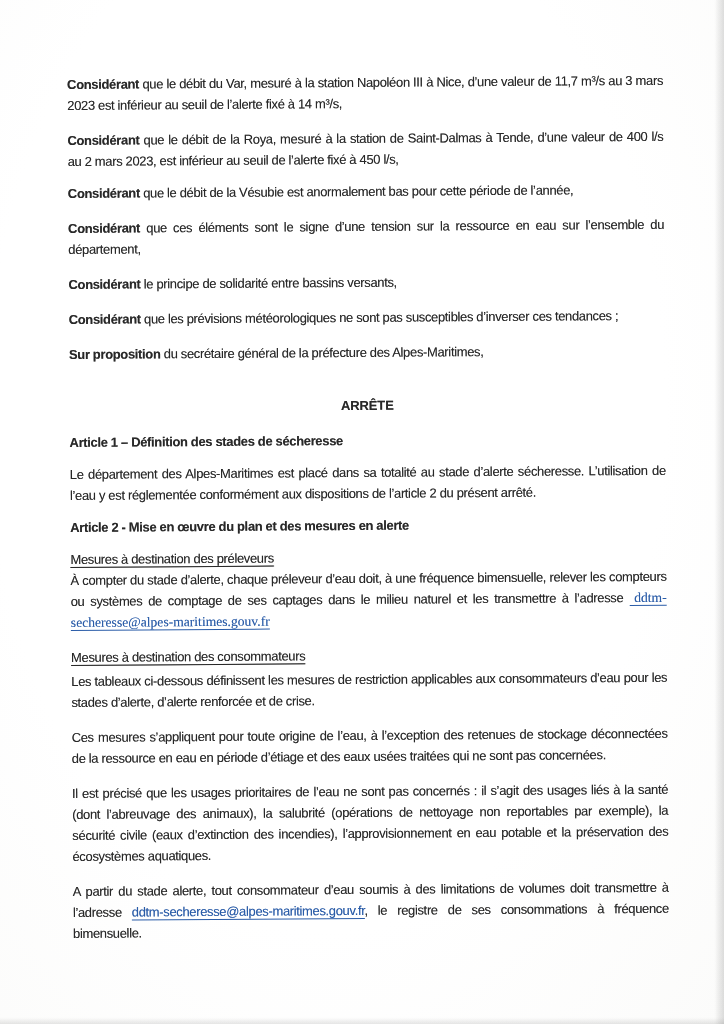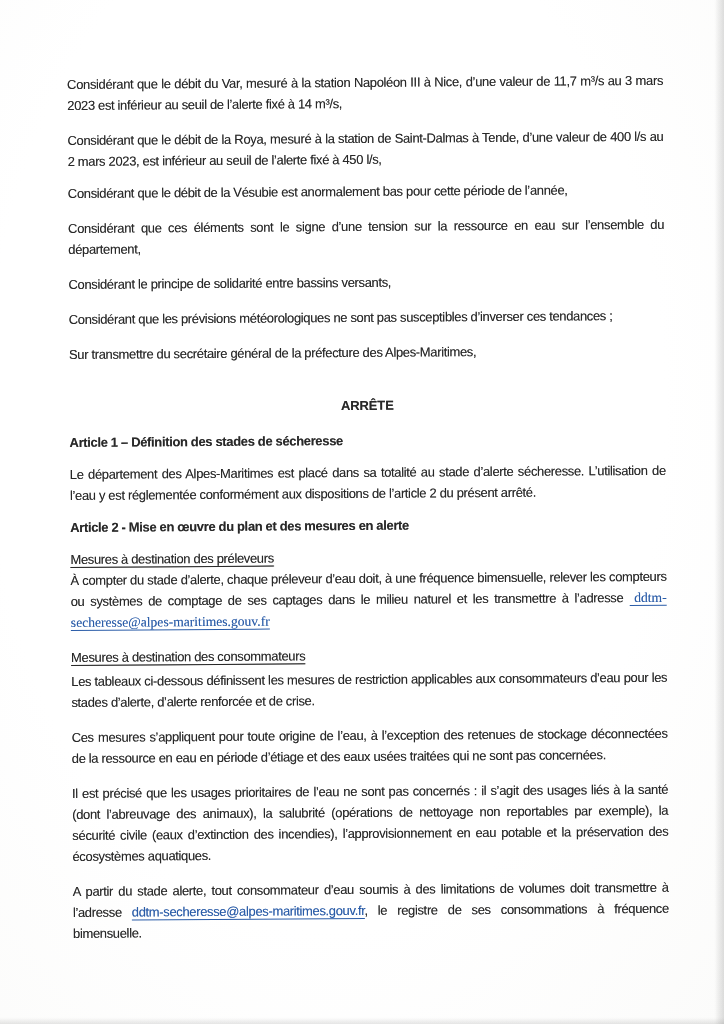--- a/index.html
+++ b/index.html
@@ -32,21 +32,21 @@
     color: #282828;
     font-size: 13px;
     letter-spacing: -0.35px;
     line-height: 21px;
     text-align: justify;
     text-shadow: 0 0 0.6px rgba(70,70,70,0.55);
   }
   .content p { margin: 0 0 14px 0; }
   p.tight { margin-bottom: 11px; }
   p.pre-arrete { margin-bottom: 32px; }
-  .lead { font-weight: normal; }
+  .lead { font-weight: bold; }
   .arrete {
     text-align: center;
     font-weight: bold;
     margin-bottom: 14px !important;
     letter-spacing: -0.1px;
   }
   .article-title {
     font-weight: bold;
     text-align: left;
     margin-bottom: 11px !important;
@@ -94,21 +94,21 @@
     <p class="tight"><span class="lead">Considérant</span><span> que le débit de la Roya, mesuré à la station de Saint-Dalmas à Tende, d’une valeur de 400 l/s au 2 mars 2023, est inférieur au seuil de l’alerte fixé à 450 l/s,</span></p>
 
     <p><span class="lead">Considérant</span><span> que le débit de la Vésubie est anormalement bas pour cette période de l’année,</span></p>
 
     <p><span class="lead">Considérant</span><span> que ces éléments sont le signe d’une tension sur la ressource en eau sur l’ensemble du département,</span></p>
 
     <p><span class="lead">Considérant</span><span> le principe de solidarité entre bassins versants,</span></p>
 
     <p><span class="lead">Considérant</span><span> que les prévisions météorologiques ne sont pas susceptibles d’inverser ces tendances ;</span></p>
 
-    <p class="pre-arrete"><span class="lead">Sur transmettre</span><span> du secrétaire général de la préfecture des Alpes-Maritimes,</span></p>
+    <p class="pre-arrete"><span class="lead">Sur proposition</span><span> du secrétaire général de la préfecture des Alpes-Maritimes,</span></p>
 
     <p class="arrete">ARRÊTE</p>
 
     <p class="article-title">Article 1 – Définition des stades de sécheresse</p>
 
     <p class="tight">Le département des Alpes-Maritimes est placé dans sa totalité au stade d’alerte sécheresse. L’utilisation de l’eau y est réglementée conformément aux dispositions de l’article 2 du présent arrêté.</p>
 
     <p class="article-title">Article 2 - Mise en œuvre du plan et des mesures en alerte</p>
 
     <p><span class="u-heading">Mesures à destination des préleveurs</span><br>

